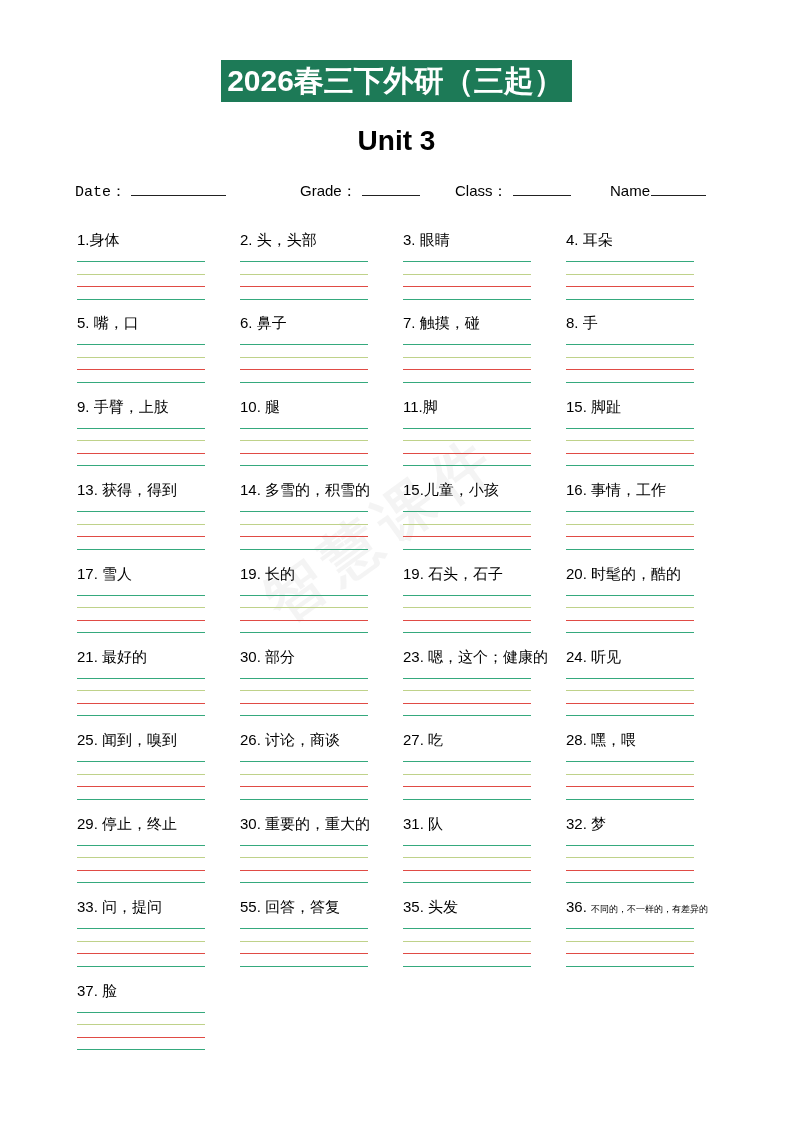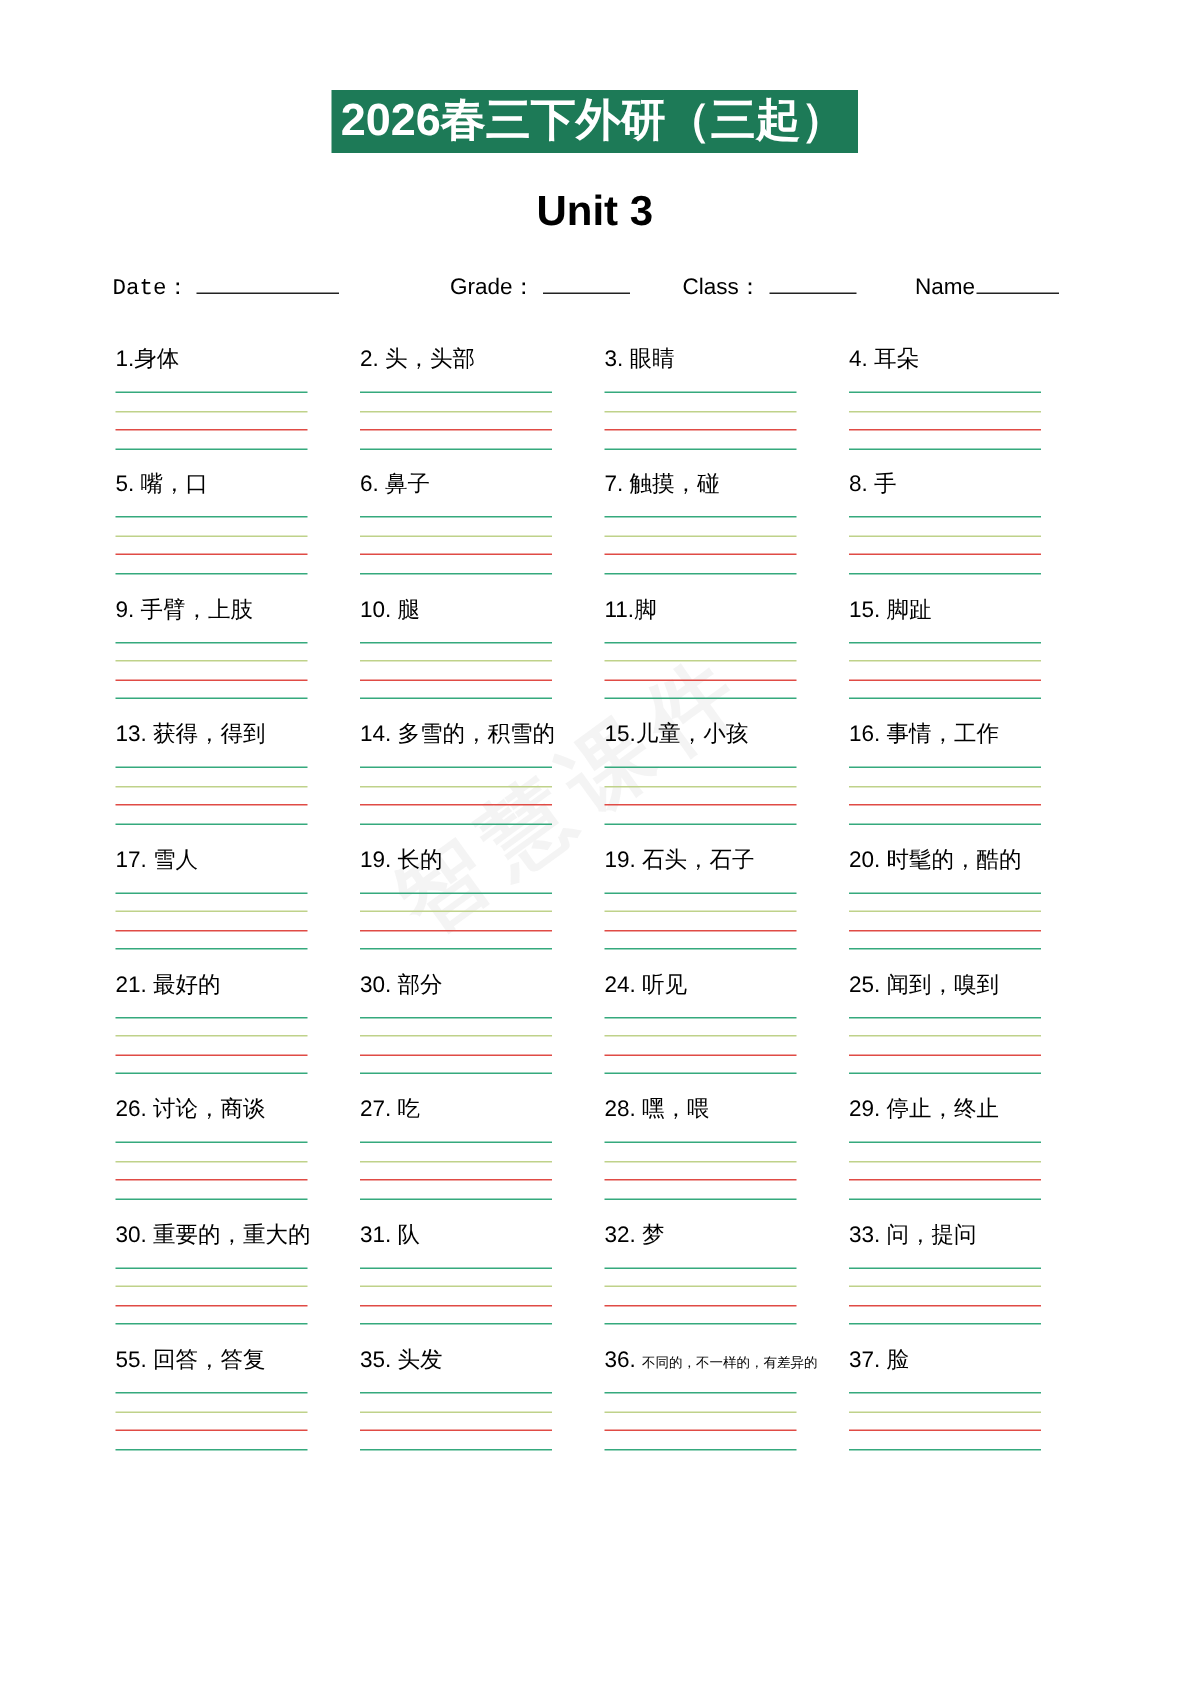--- a/index.html
+++ b/index.html
@@ -272,20 +272,29 @@
     <div class="cell">
       <div class="word-label"><span>30.</span> <span>部分</span></div>
       <div class="lines">
         <div class="wl" style="border-top-color: rgb(53, 169, 125);"></div>
         <div class="wl" style="border-top-color: rgb(191, 210, 138);"></div>
         <div class="wl" style="border-top-color: rgb(224, 75, 69);"></div>
         <div class="wl" style="border-top-color: rgb(53, 169, 125);"></div>
       </div>
     </div>
     <div class="cell">
+      <div class="word-label"><span>23.</span> <span>嗯，这个；健康的</span></div>
+      <div class="lines">
+        <div class="wl" style="border-top-color: rgb(53, 169, 125);"></div>
+        <div class="wl" style="border-top-color: rgb(191, 210, 138);"></div>
+        <div class="wl" style="border-top-color: rgb(224, 75, 69);"></div>
+        <div class="wl" style="border-top-color: rgb(53, 169, 125);"></div>
+      </div>
+    </div>
+    <div class="cell">
       <div class="word-label"><span>24.</span> <span>听见</span></div>
       <div class="lines">
         <div class="wl" style="border-top-color: rgb(53, 169, 125);"></div>
         <div class="wl" style="border-top-color: rgb(191, 210, 138);"></div>
         <div class="wl" style="border-top-color: rgb(224, 75, 69);"></div>
         <div class="wl" style="border-top-color: rgb(53, 169, 125);"></div>
       </div>
     </div>
     <div class="cell">
       <div class="word-label"><span>25.</span> <span>闻到，嗅到</span></div>

